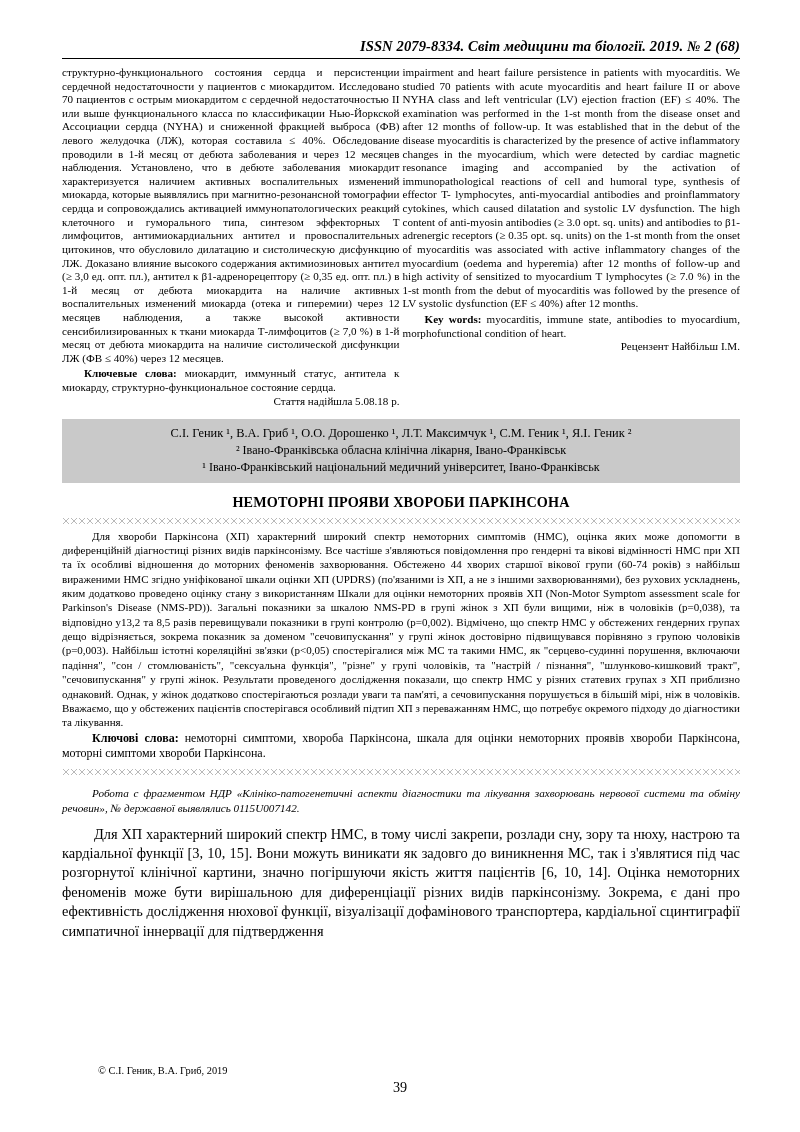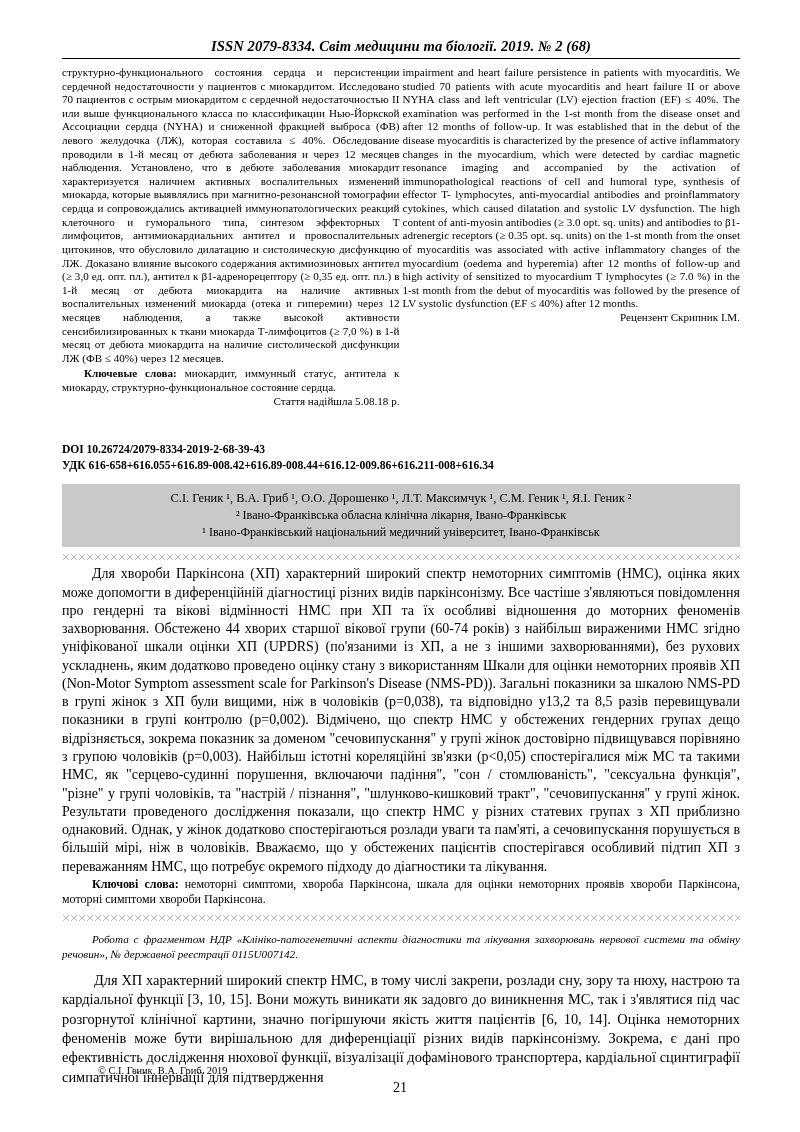--- a/index.html
+++ b/index.html
@@ -13,21 +13,21 @@
     position:relative;
   }
   .page {
     width:800px; height:1132px;
     padding:38px 60px 0 62px;
     position:relative;
   }
 
   
   .runhead {
-    text-align:center;
+    text-align:right;
     font-style:italic;
     font-weight:bold;
     font-size:14.6px;
     letter-spacing:0.1px;
     padding-bottom:3px;
   }
   .runhead-rule {
     border-bottom:1.3px solid #000;
     margin-bottom:7px;
   }
@@ -94,21 +94,21 @@
     background-repeat:repeat-x;
     background-size:8px 6px;
     background-position:0 1px;
     background-image:
       linear-gradient(45deg, transparent 46%, #b9b9b9 46%, #b9b9b9 54%, transparent 54%),
       linear-gradient(-45deg, transparent 46%, #b9b9b9 46%, #b9b9b9 54%, transparent 54%);
   }
 
   
   .abs-ua {
-    font-size:14px;
+    font-size:11px;
     line-height:1.305;
     text-align:justify;
     text-indent:30px;
   }
   .abs-kw {
     font-size:12px;
     line-height:1.305;
     text-align:justify;
     text-indent:30px;
     margin-top:1px;
@@ -162,47 +162,45 @@
   <div class="cols">
 
     <div class="col">
       <p>структурно-функционального состояния сердца и персистенции сердечной недостаточности у пациентов с миокардитом. Исследовано 70 пациентов с острым миокардитом с сердечной недостаточностью II или выше функционального класса по классификации Нью-Йоркской Ассоциации сердца (NYHA) и сниженной фракцией выброса (ФВ) левого желудочка (ЛЖ), которая составила ≤ 40%. Обследование проводили в 1-й месяц от дебюта заболевания и через 12 месяцев наблюдения. Установлено, что в дебюте заболевания миокардит характеризуется наличием активных воспалительных изменений миокарда, которые выявлялись при магнитно-резонансной томографии сердца и сопровождались активацией иммунопатологических реакций клеточного и гуморального типа, синтезом эффекторных Т лимфоцитов, антимиокардиальних антител и провоспалительных цитокинов, что обусловило дилатацию и систолическую дисфункцию ЛЖ. Доказано влияние высокого содержания актимиозиновых антител (≥ 3,0 ед. опт. пл.), антител к β1-адренорецептору (≥ 0,35 ед. опт. пл.) в 1-й месяц от дебюта миокардита на наличие активных воспалительных изменений миокарда (отека и гиперемии) через 12 месяцев наблюдения, а также высокой активности сенсибилизированных к ткани миокарда Т-лимфоцитов (≥ 7,0 %) в 1-й месяц от дебюта миокардита на наличие систолической дисфункции ЛЖ (ФВ ≤ 40%) через 12 месяцев.</p>
       <p class="ind gap-sm"><span class="kw-label">Ключевые слова:</span> <span>миокардит, иммунный статус, антитела к миокарду, структурно-функциональное состояние сердца.</span></p>
       <p class="right-align">Стаття надійшла 5.08.18 р.</p>
     </div>
 
     <div class="col">
       <p>impairment and heart failure persistence in patients with myocarditis. We studied 70 patients with acute myocarditis and heart failure II or above NYHA class and left ventricular (LV) ejection fraction (EF) ≤ 40%. The examination was performed in the 1-st month from the disease onset and after 12 months of follow-up. It was established that in the debut of the disease myocarditis is characterized by the presence of active inflammatory changes in the myocardium, which were detected by cardiac magnetic resonance imaging and accompanied by the activation of immunopathological reactions of cell and humoral type, synthesis of effector T- lymphocytes, anti-myocardial antibodies and proinflammatory cytokines, which caused dilatation and systolic LV dysfunction. The high content of anti-myosin antibodies (≥ 3.0 opt. sq. units) and antibodies to β1-adrenergic receptors (≥ 0.35 opt. sq. units) on the 1-st month from the onset of myocarditis was associated with active inflammatory changes of the myocardium (oedema and hyperemia) after 12 months of follow-up and high activity of sensitized to myocardium T lymphocytes (≥ 7.0 %) in the 1-st month from the debut of myocarditis was followed by the presence of LV systolic dysfunction (EF ≤ 40%) after 12 months.</p>
-      <p class="right-align">Рецензент Скрипник І.М.</p>
+      <p class="ind gap-sm"><span class="kw-label">Key words:</span> <span>myocarditis, immune state, antibodies to myocardium, morphofunctional condition of heart.</span></p>
+      <p class="right-align">Рецензент Найбільш І.М.</p>
     </div>
 
   </div>
 
-  <div class="doiblock">
-    <div>DOI 10.26724/2079-8334-2019-2-68-39-43</div>
-    <div>УДК 616-658+616.055+616.89-008.42+616.89-008.44+616.12-009.86+616.211-008+616.34</div>
-  </div>
 
   <div class="authorbox">
     <div>С.І. Геник ¹, В.А. Гриб ¹, О.О. Дорошенко ¹, Л.Т. Максимчук ¹, С.М. Геник ¹, Я.І. Геник ²</div>
     <div class="aff">² Івано-Франківська обласна клінічна лікарня, Івано-Франківськ</div>
     <div class="aff">¹ Івано-Франківський національний медичний університет, Івано-Франківськ</div>
   </div>
 
+  <div class="arttitle">НЕМОТОРНІ ПРОЯВИ ХВОРОБИ ПАРКІНСОНА</div>
 
 
   <div class="wavy"></div>
 
   <div class="abs-ua">Для хвороби Паркінсона (ХП) характерний широкий спектр немоторних симптомів (НМС), оцінка яких може допомогти в диференційній діагностиці різних видів паркінсонізму. Все частіше з'являються повідомлення про гендерні та вікові відмінності НМС при ХП та їх особливі відношення до моторних феноменів захворювання. Обстежено 44 хворих старшої вікової групи (60-74 років) з найбільш вираженими НМС згідно уніфікованої шкали оцінки ХП (UPDRS) (по'язаними із ХП, а не з іншими захворюваннями), без рухових ускладнень, яким додатково проведено оцінку стану з використанням Шкали для оцінки немоторних проявів ХП (Non-Motor Symptom assessment scale for Parkinson's Disease (NMS-PD)). Загальні показники за шкалою NMS-PD в групі жінок з ХП були вищими, ніж в  чоловіків (р=0,038), та відповідно у13,2 та 8,5 разів перевищували показники в групі контролю (р=0,002). Відмічено, що спектр НМС у обстежених гендерних групах дещо відрізняється, зокрема показник за доменом "сечовипускання" у групі жінок достовірно підвищувався порівняно з групою чоловіків (р=0,003). Найбільш істотні кореляційні зв'язки (р&lt;0,05) спостерігалися між МС та такими НМС, як "серцево-судинні порушення, включаючи падіння", "сон / стомлюваність", "сексуальна функція", "різне" у групі чоловіків, та "настрій / пізнання", "шлунково-кишковий тракт", "сечовипускання" у групі жінок. Результати проведеного дослідження показали, що спектр НМС у різних статевих групах з ХП приблизно однаковий. Однак, у жінок додатково спостерігаються розлади уваги та пам'яті, а сечовипускання порушується в більшій мірі, ніж в  чоловіків. Вважаємо, що у обстежених пацієнтів спостерігався особливий підтип ХП з переважанням НМС, що потребує окремого підходу до діагностики та лікування.</div>
   <div class="abs-kw"><span class="kw-label">Ключові слова:</span> <span>немоторні симптоми, хвороба Паркінсона, шкала для оцінки немоторних проявів хвороби Паркінсона, моторні симптоми хвороби Паркінсона.</span></div>
 
   <div class="wavy"></div>
 
-  <div class="funding">Робота с фрагментом НДР «Клініко-патогенетичні аспекти діагностики та лікування захворювань нервової системи та обміну речовин», № державної реєстрації 0115U007142.</div>
+  <div class="funding">Робота с фрагментом НДР «Клініко-патогенетичні аспекти діагностики та лікування захворювань нервової системи та обміну речовин», № державної выявлялись 0115U007142.</div>
 
   <div class="body-text">Для ХП характерний широкий спектр НМС, в тому числі закрепи, розлади сну, зору та нюху, настрою та кардіальної функції [3, 10, 15]. Вони можуть виникати як задовго до виникнення МС, так і з'являтися під час розгорнутої клінічної картини, значно погіршуючи якість життя пацієнтів [6, 10, 14]. Оцінка немоторних феноменів може бути вирішальною для диференціації різних видів паркінсонізму. Зокрема, є дані про ефективність дослідження нюхової функції, візуалізації дофамінового транспортера, кардіальної сцинтиграфії симпатичної іннервації для підтвердження</div>
 
   <div class="footer">
     <div class="copy">© С.І. Геник, В.А. Гриб, 2019</div>
-    <div class="pageno">21</div>
+    <div class="pageno">39</div>
   </div>
 
 </div>
 
 </body></html>

